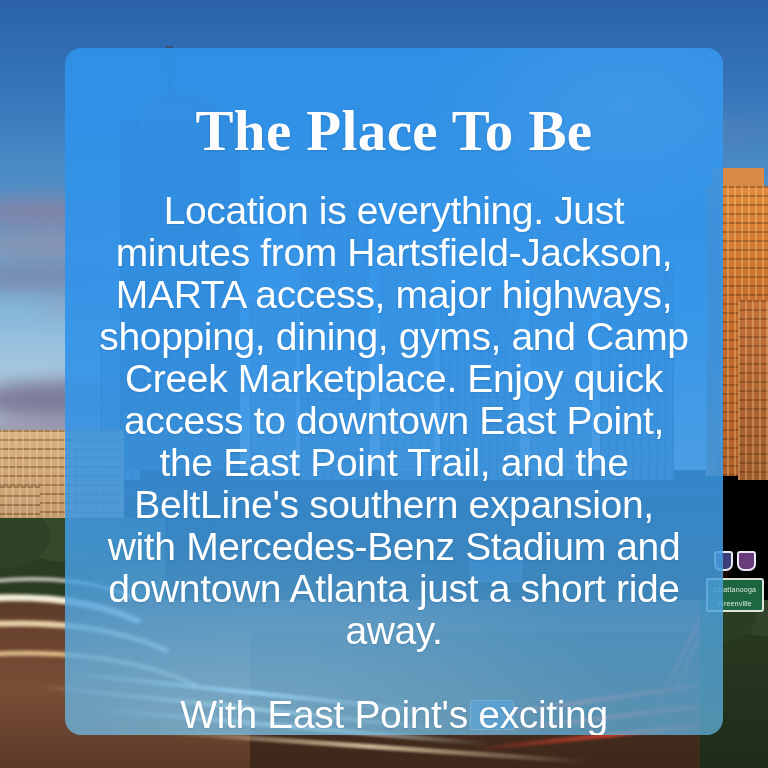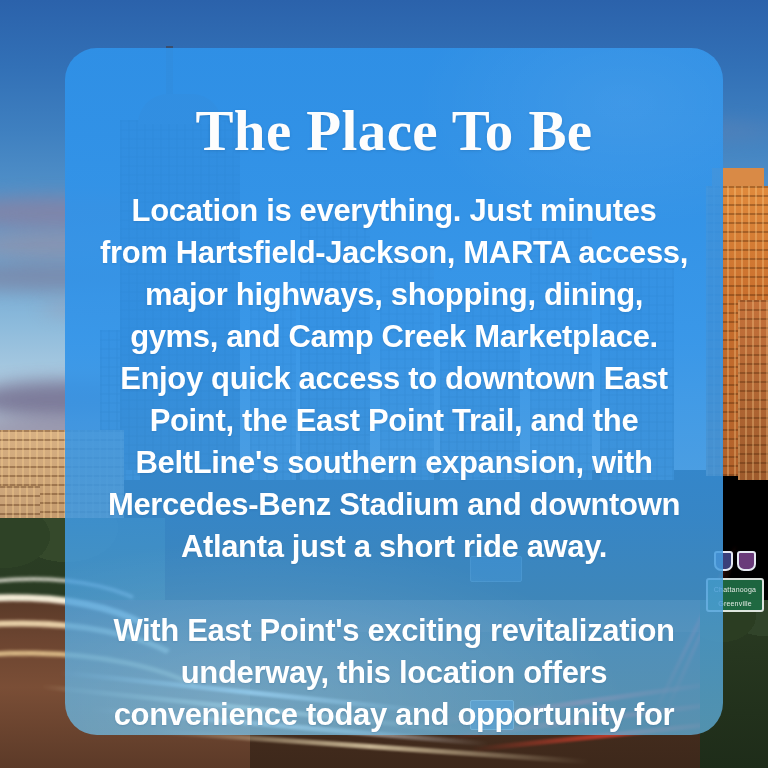--- a/index.html
+++ b/index.html
@@ -194,21 +194,21 @@
   .gantry2 {
     position:absolute; left:470px; top:556px; width:52px; height:26px;
     background:#2c5f9f; border:1px solid #a6c4e4; border-radius:2px; opacity:.55;
   }
 
   
   .card {
     position:absolute;
     left:65px; top:48px;
     width:658px; height:687px;
-    border-radius:32px;
+    border-radius:16px;
     background:linear-gradient(to bottom,
       rgba(47,146,233,.93) 0%,
       rgba(50,148,233,.92) 42%,
       rgba(62,152,225,.88) 68%,
       rgba(80,164,219,.82) 86%,
       rgba(96,173,215,.78) 100%);
     overflow:hidden;
   }
   
   .card-sheen {
@@ -232,22 +232,22 @@
     font-size:57px;
     line-height:62px;
     color:#fdfdfd;
     letter-spacing:.4px;
     text-shadow:0 1px 3px rgba(20,70,120,.22);
     margin-bottom:28px;
   }
 
   .body-para {
     font-family:"Liberation Sans", sans-serif;
-    font-weight:700;
-    font-size:31px;
+    font-weight:400;
+    font-size:39px;
     line-height:42px;
     color:#ffffff;
     letter-spacing:-.35px;
     text-shadow:0 1px 2px rgba(20,70,120,.18);
     max-width:596px;
     margin:0 auto;
   }
   .body-para + .body-para { margin-top:42px; }
 </style>
 </head>

